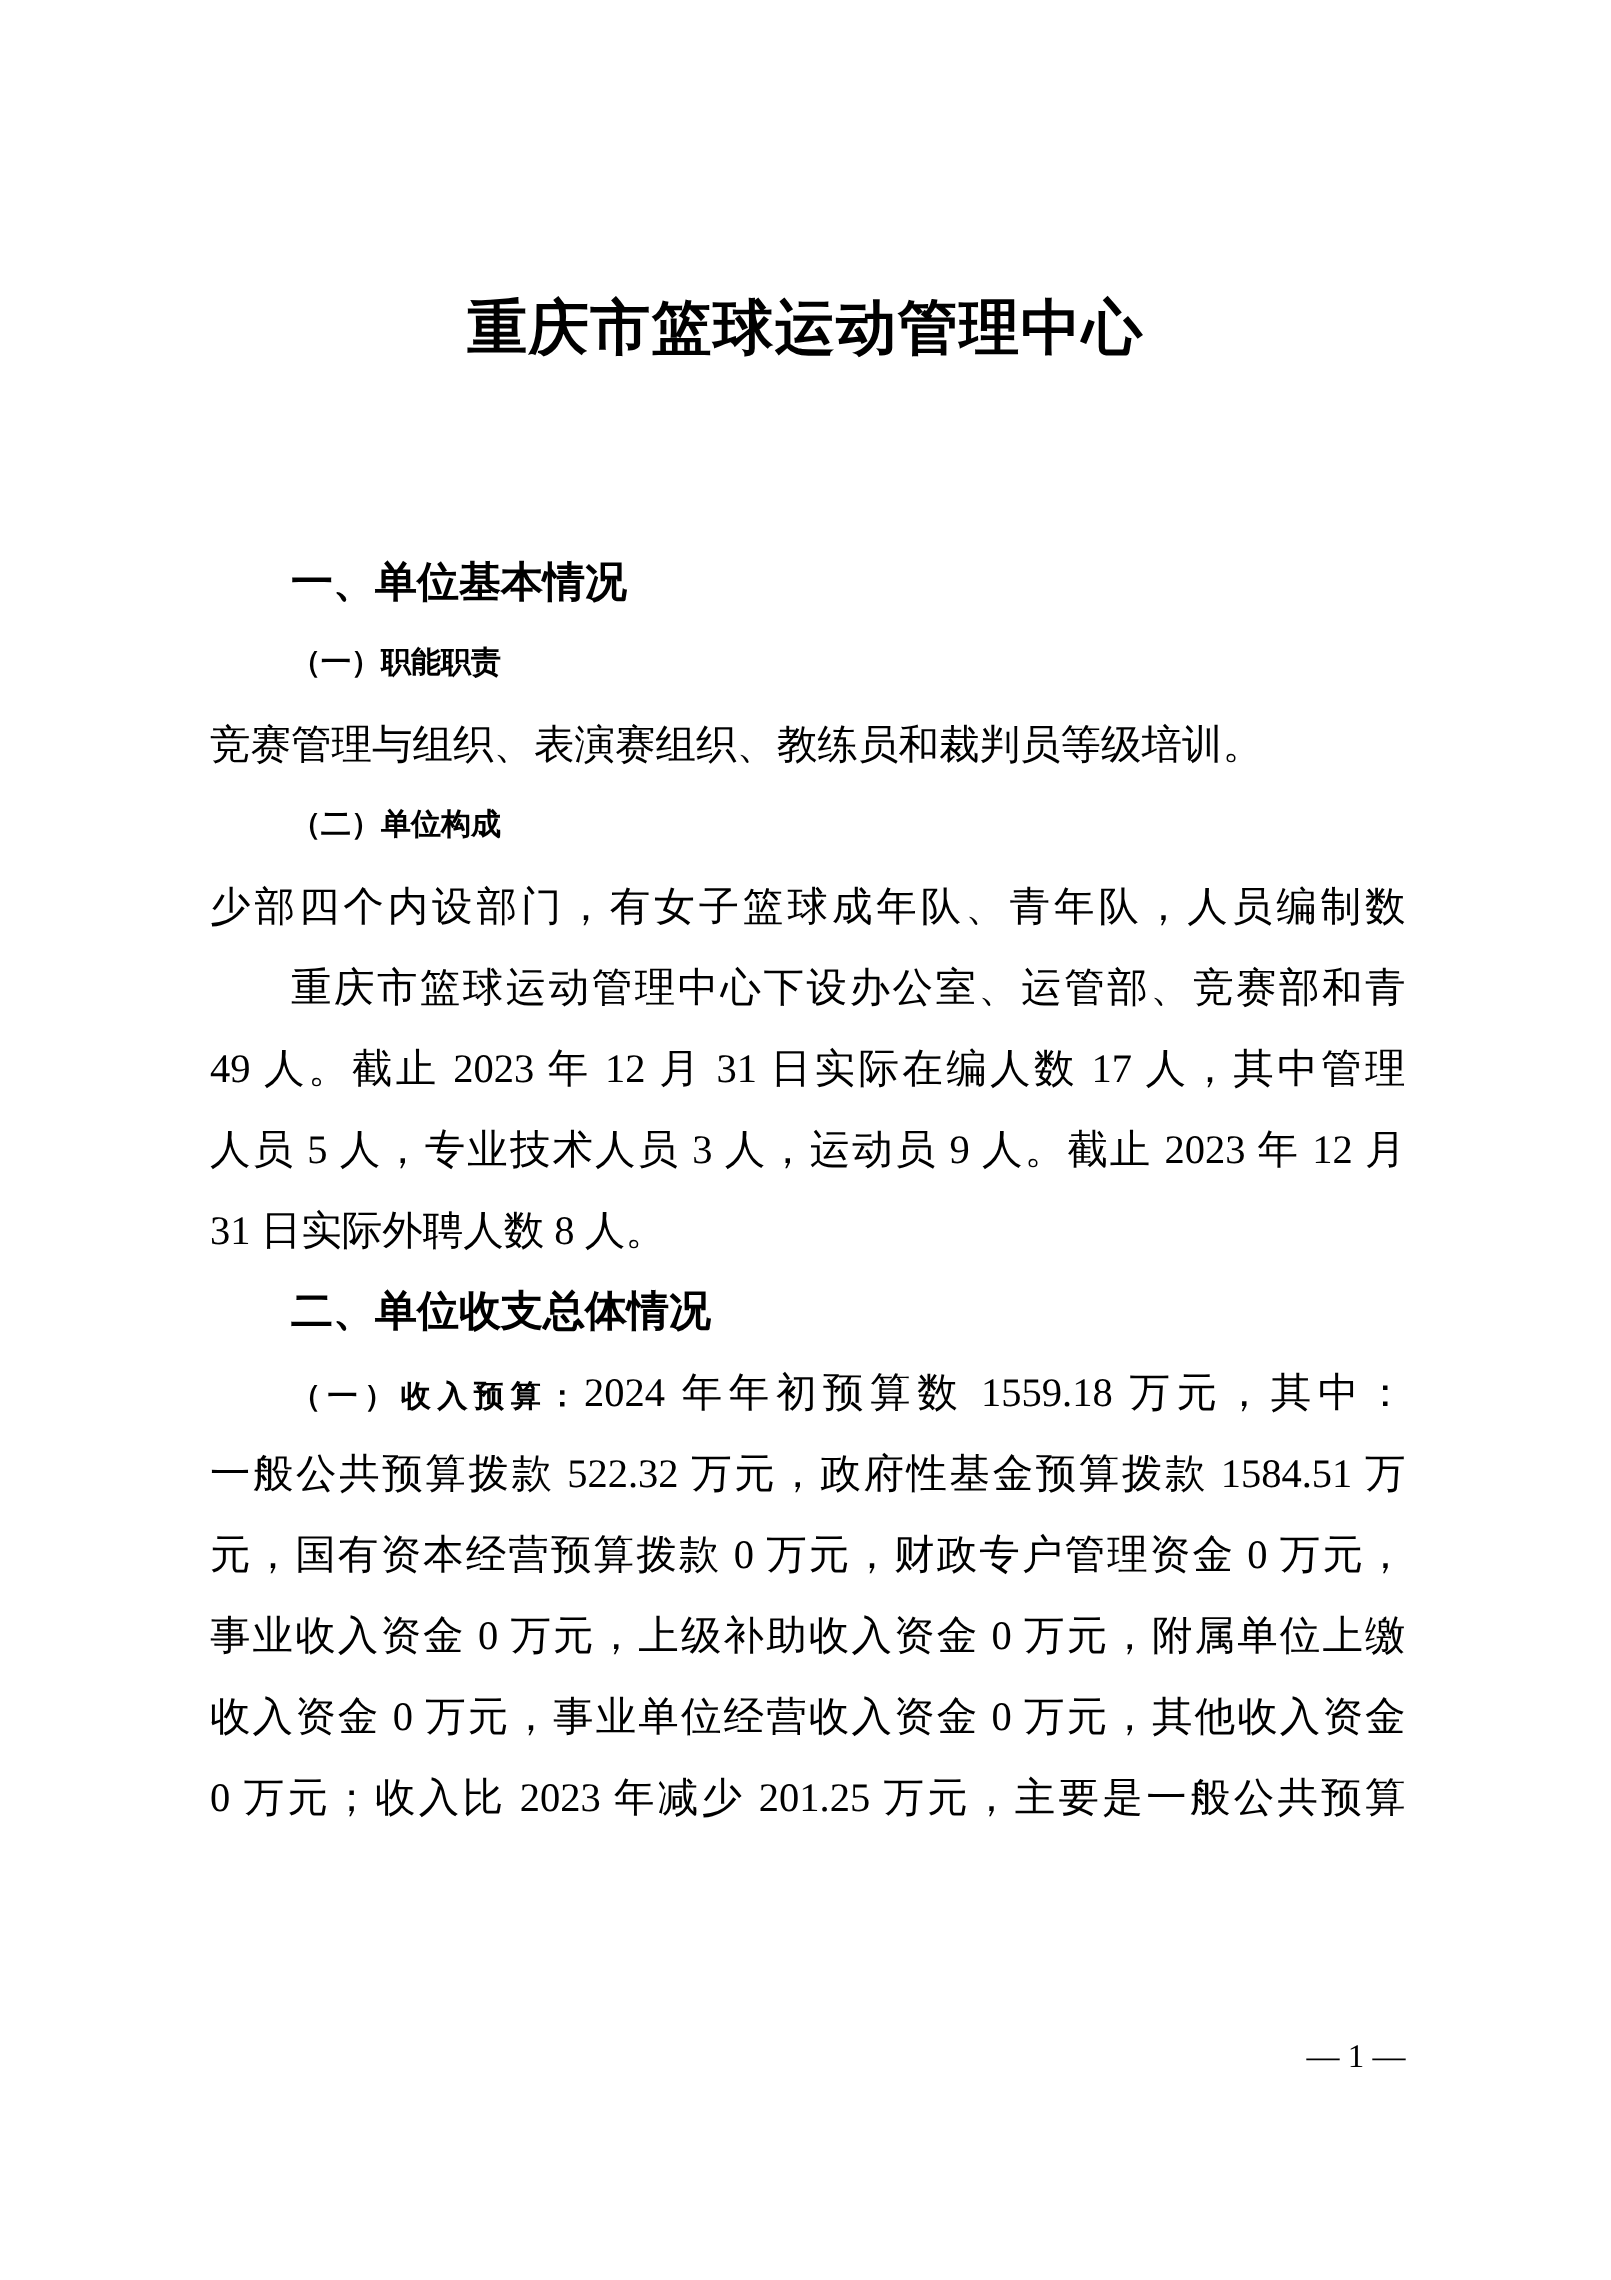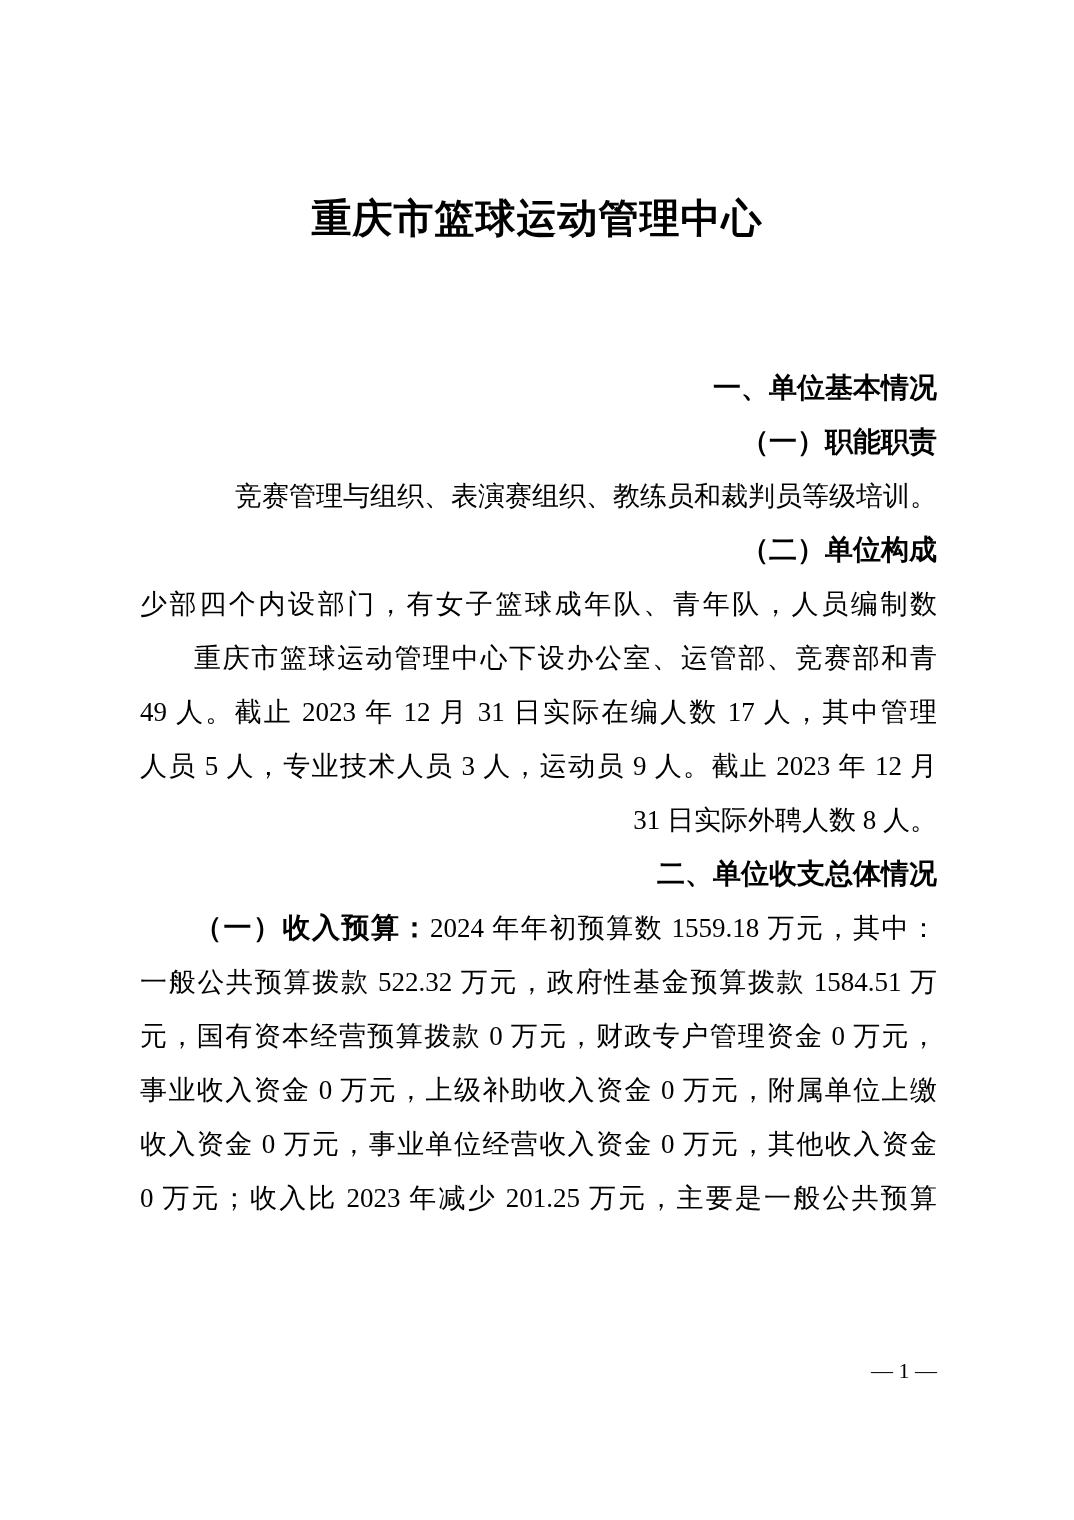--- a/index.html
+++ b/index.html
@@ -27,36 +27,35 @@
   .content {
     position: absolute;
     top: 361px;
     left: 140px;
     width: 797px;
   }
   .line {
     height: 54px;
     line-height: 54px;
     font-size: 27px;
-    text-align: right;
   }
   .indent { text-indent: 54px; }
   .just {
     text-align: justify;
     text-align-last: justify;
   }
   .h-hei {
     font-family: "Liberation Sans", sans-serif;
     font-weight: bold;
     font-size: 28px;
   }
   .h-kai {
     font-family: Liberation Serif, serif;
     font-weight: bold;
-    font-size: 28px;
+    font-size: 20px;
   }
   .lead-label { font-weight: bold; }
   .footer {
     position: absolute;
     top: 1356px;
     left: 140px;
     width: 797px;
     text-align: right;
     font-size: 22px;
     line-height: 30px;

